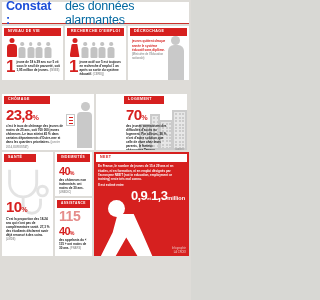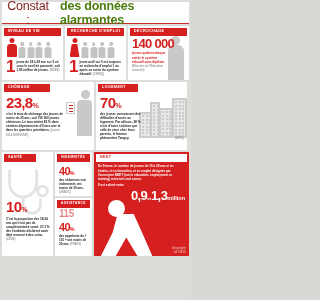--- a/index.html
+++ b/index.html
@@ -16,22 +16,22 @@
     padding: 2px;
   }
   
   .header {
     height: 22px;
     background: #ffffff;
     border-bottom: 1.5px solid #c9302c;
     display: flex; align-items: center;
     padding-left: 4px;
   }
-  .header .h-light { font-size: 12.5px; color: #7f1d1d; font-weight: 400; letter-spacing: -0.2px; text-align: center; }
-  .header .h-bold  { font-size: 12.5px; color: #4d7c0f; font-weight: 700; letter-spacing: -0.2px; margin-left: 10px;}
+  .header .h-light { font-size: 12.5px; color: #1d4ed8; font-weight: 700; letter-spacing: -0.2px; }
+  .header .h-bold  { font-size: 12.5px; color: #0369a1; font-weight: 400; letter-spacing: -0.2px; margin-left: 10px;}
 
   
   .card {
     background: #ffffff;
     position: relative;
     overflow: hidden;
   }
   .cap {
     background: #d6201f;
     color: #fff;
@@ -84,23 +84,23 @@
 
   .onerow { display:flex; align-items:flex-start; gap:2px; padding: 1px 3px 0 4px;}
   .one { color:#d6201f; font-size:17px; font-weight:700; line-height:0.8; letter-spacing:-1px; }
 
   .walker { position:absolute; right:1px; bottom:0; width:24px; height:44px; }
   .walker .wh { position:absolute; top:0; left:7px; width:9px; height:9px; background:#c9c9c9; border-radius:50%; }
   .walker .wb { position:absolute; top:9px; left:4px; width:16px; height:35px; background:#c9c9c9;
                 border-radius: 6px 6px 0 0; }
 
   
-  .row2 { display:flex; gap:2px; margin-top:2px; height: 68px; }
+  .row2 { display:flex; gap:2px; margin-top:14px; height: 56px; }
   .c4 { width: 92px; }
-  .c5 { width: 91px; }
+  .c5 { width: 91px; padding-left: 26px; }
 
   .phoneman { position:absolute; right:2px; top:8px; width:26px; height:46px; }
   .phoneman .ph { position:absolute; top:0; right:2px; width:9px; height:9px; background:#c9c9c9; border-radius:50%; }
   .phoneman .pb { position:absolute; top:9.5px; right:0; width:15px; height:36px; background:#c9c9c9; border-radius:4px 4px 0 0;}
   .phoneman .pc { position:absolute; top:12px; left:0; width:9px; height:12px; background:#fff; border:1px solid #c9c9c9;}
   .phoneman .pc i { position:absolute; top:2px; left:1.5px; right:1.5px; height:1px; background:#d6201f; box-shadow:0 3px 0 #d6201f, 0 6px 0 #d6201f;}
 
   .city { position:absolute; right:0; top:10px; width:48px; height:46px; }
   .city b { position:absolute; bottom:0; background:#cbcbcb; display:block; }
   .city b::after{ content:""; position:absolute; inset:2px; background:
@@ -131,21 +131,21 @@
   .neet-num .sm { font-size:5.5px; letter-spacing:0; font-weight:700; }
   .neet-num .sm2 { font-size:4.2px; letter-spacing:0; }
 
   .silh { position:absolute; left:0; right:0; bottom:0; height:56px; }
   .silh .sh { position:absolute; left:14px; top:0; width:17px; height:17px; background:#fff; border-radius:50%; }
   .silh .sl { position:absolute; left:5px; bottom:0; width:62px; height:42px; background:#fff;
               clip-path: polygon(30% 0, 56% 0, 70% 46%, 86% 100%, 62% 100%, 44% 56%, 27% 100%, 3% 100%, 22% 44%); }
   .credit { position:absolute; right:3px; bottom:2px; color:#e8a5a3; font-size:2.6px; font-weight:700;
             text-align:right; line-height:1.3; z-index:5;}
 
-  .euro115 { color:#e58c8a; font-size:10px; font-weight:700; letter-spacing:-.4px; padding:1px 0 0 4px; line-height:1;}
+  .euro115 { color:#e58c8a; font-size:14px; font-weight:700; letter-spacing:-.4px; padding:1px 0 0 4px; line-height:1;}
 </style>
 </head>
 <body>
 
 <div id="page">
 
   <div class="header">
     <span class="h-light">Constat :</span>
     <span class="h-bold">des données alarmantes</span>
   </div>
@@ -224,21 +224,20 @@
 
     <div class="card c3">
       <div class="cap-wrap">
         <span class="cap">DÉCROCHAGE</span>
       </div>
       <div class="walker">
         <i class="wh"></i>
           <i class="wb"></i>
       </div>
       <div class="body">
-        <div class="bignum" style="font-size:13px;">140 000</div>
         <div class="micro" style="margin-top:1.5px; width:36px;">
           <span class="hl">jeunes quittent chaque année le système éducatif sans diplôme.</span>
           <span class="src">(Ministère de l'Éducation nationale)</span>
         </div>
       </div>
     </div>
   </div>
 
   <div class="row2">
 

